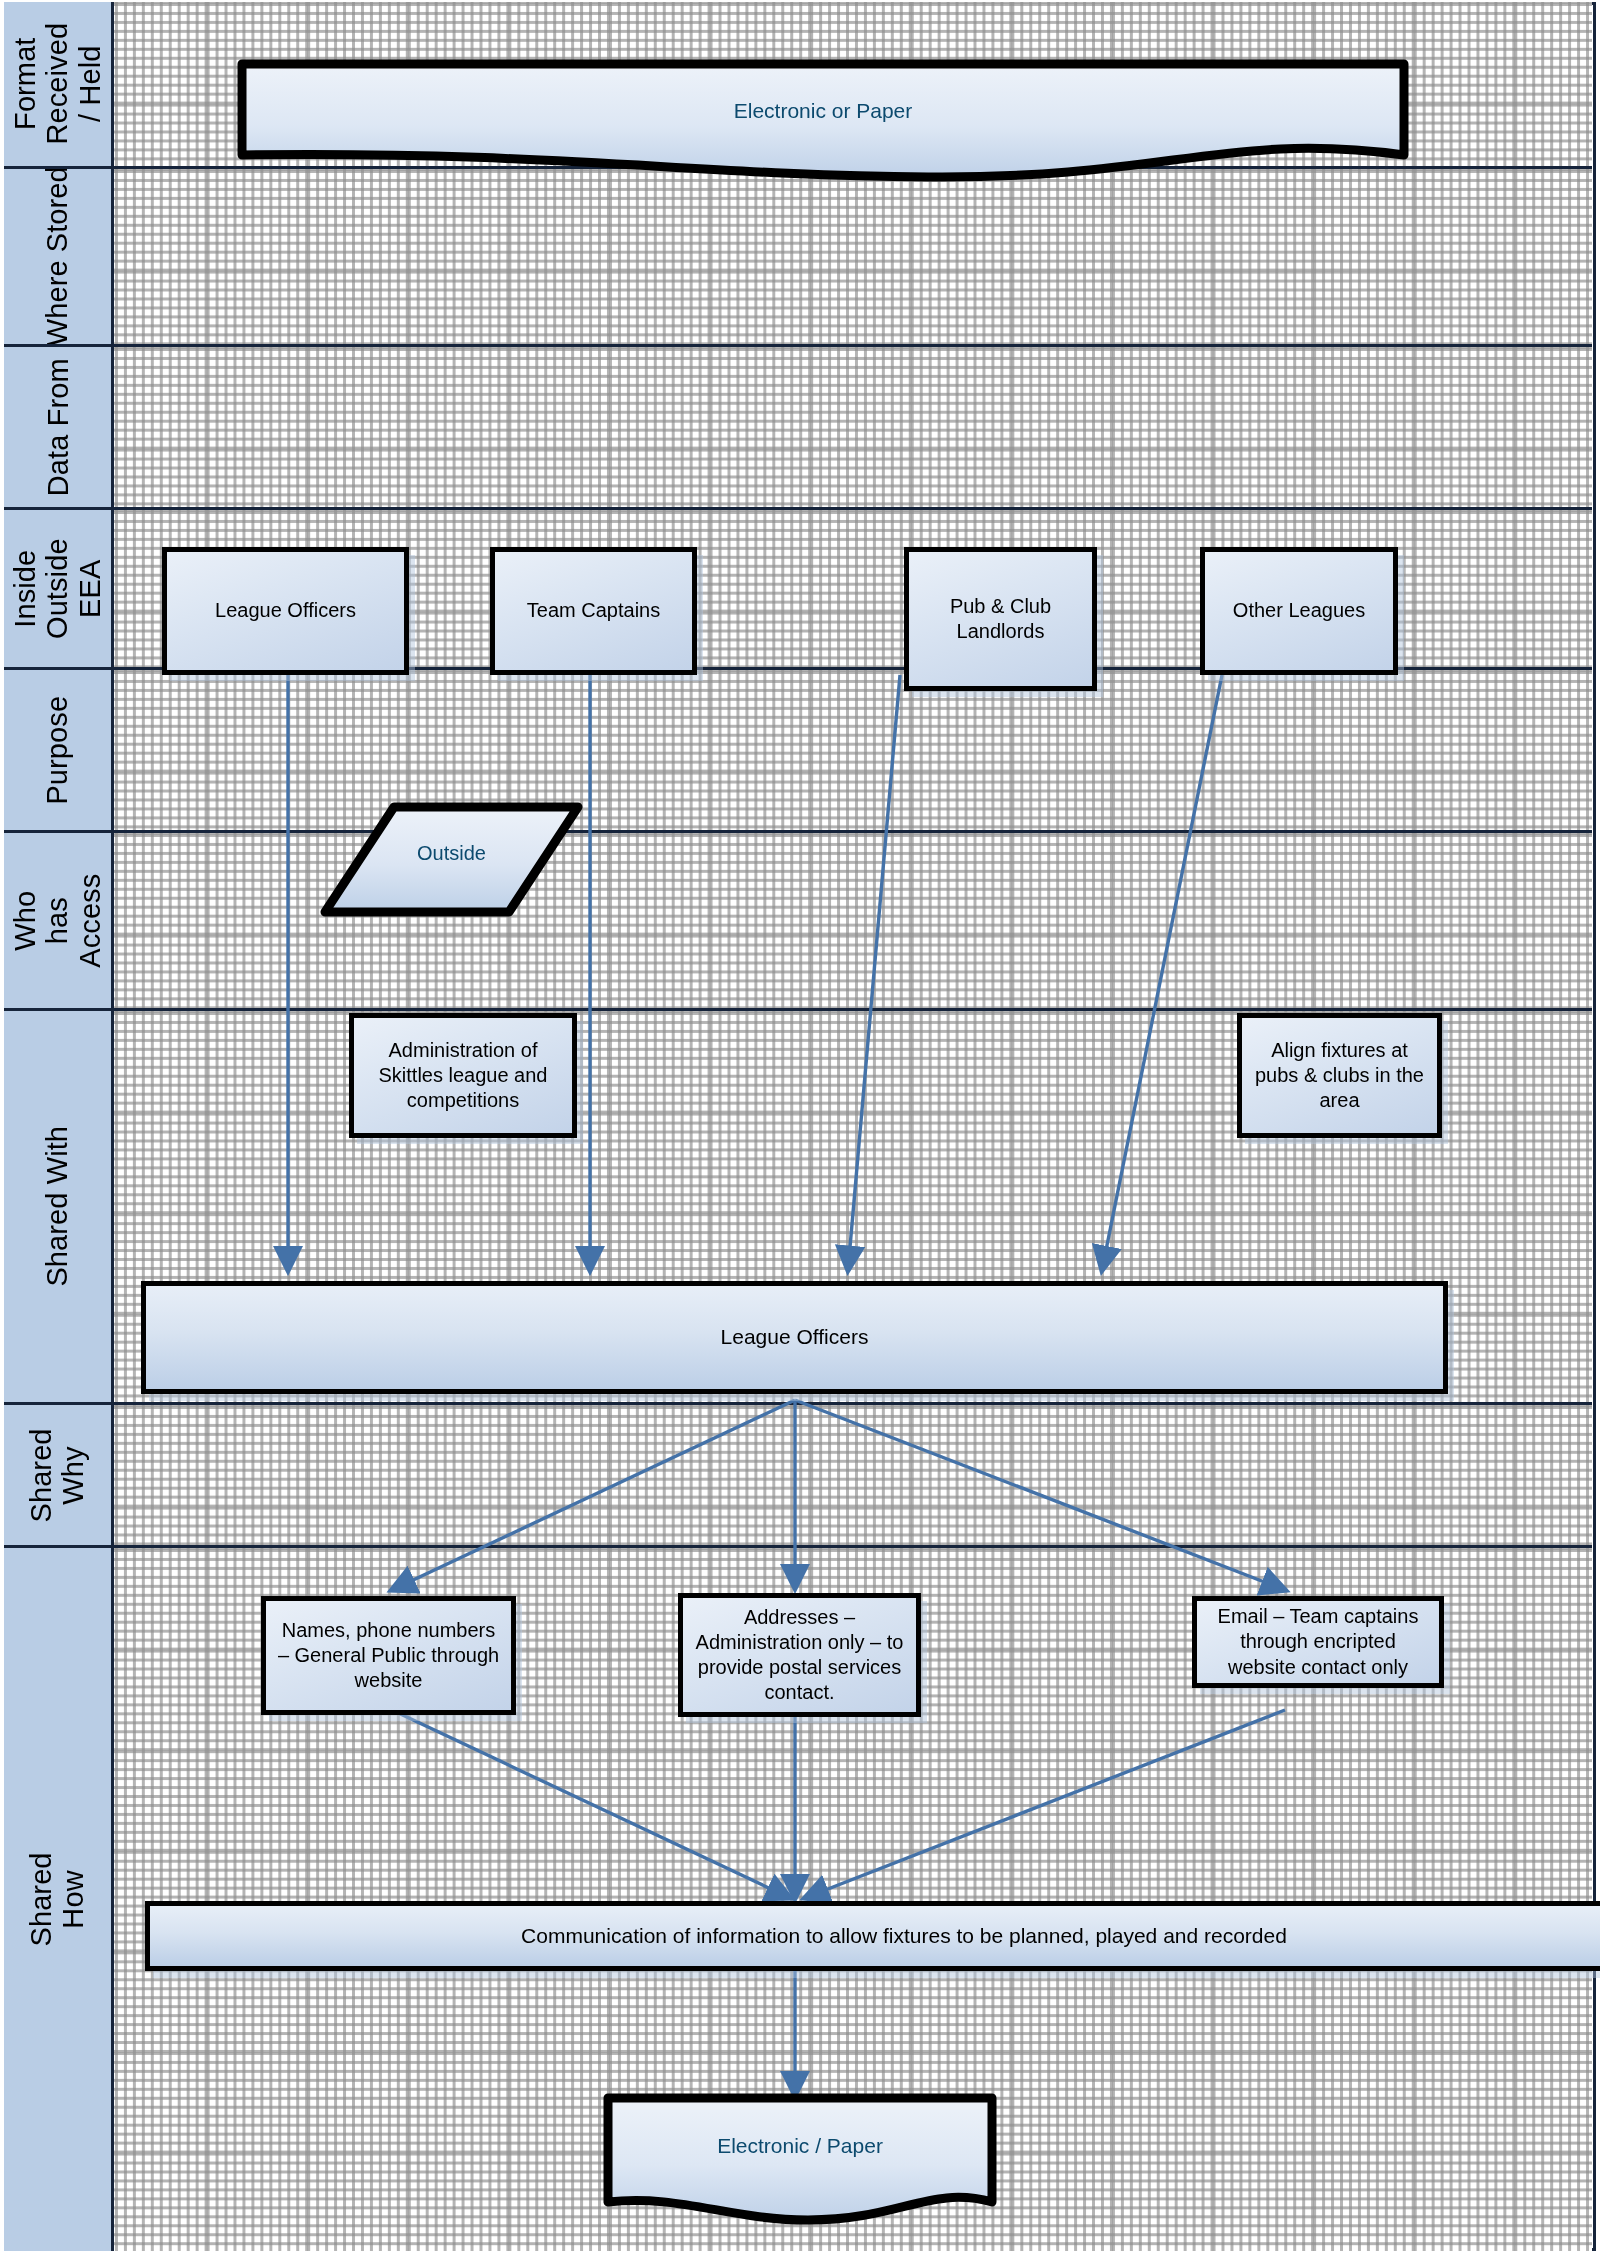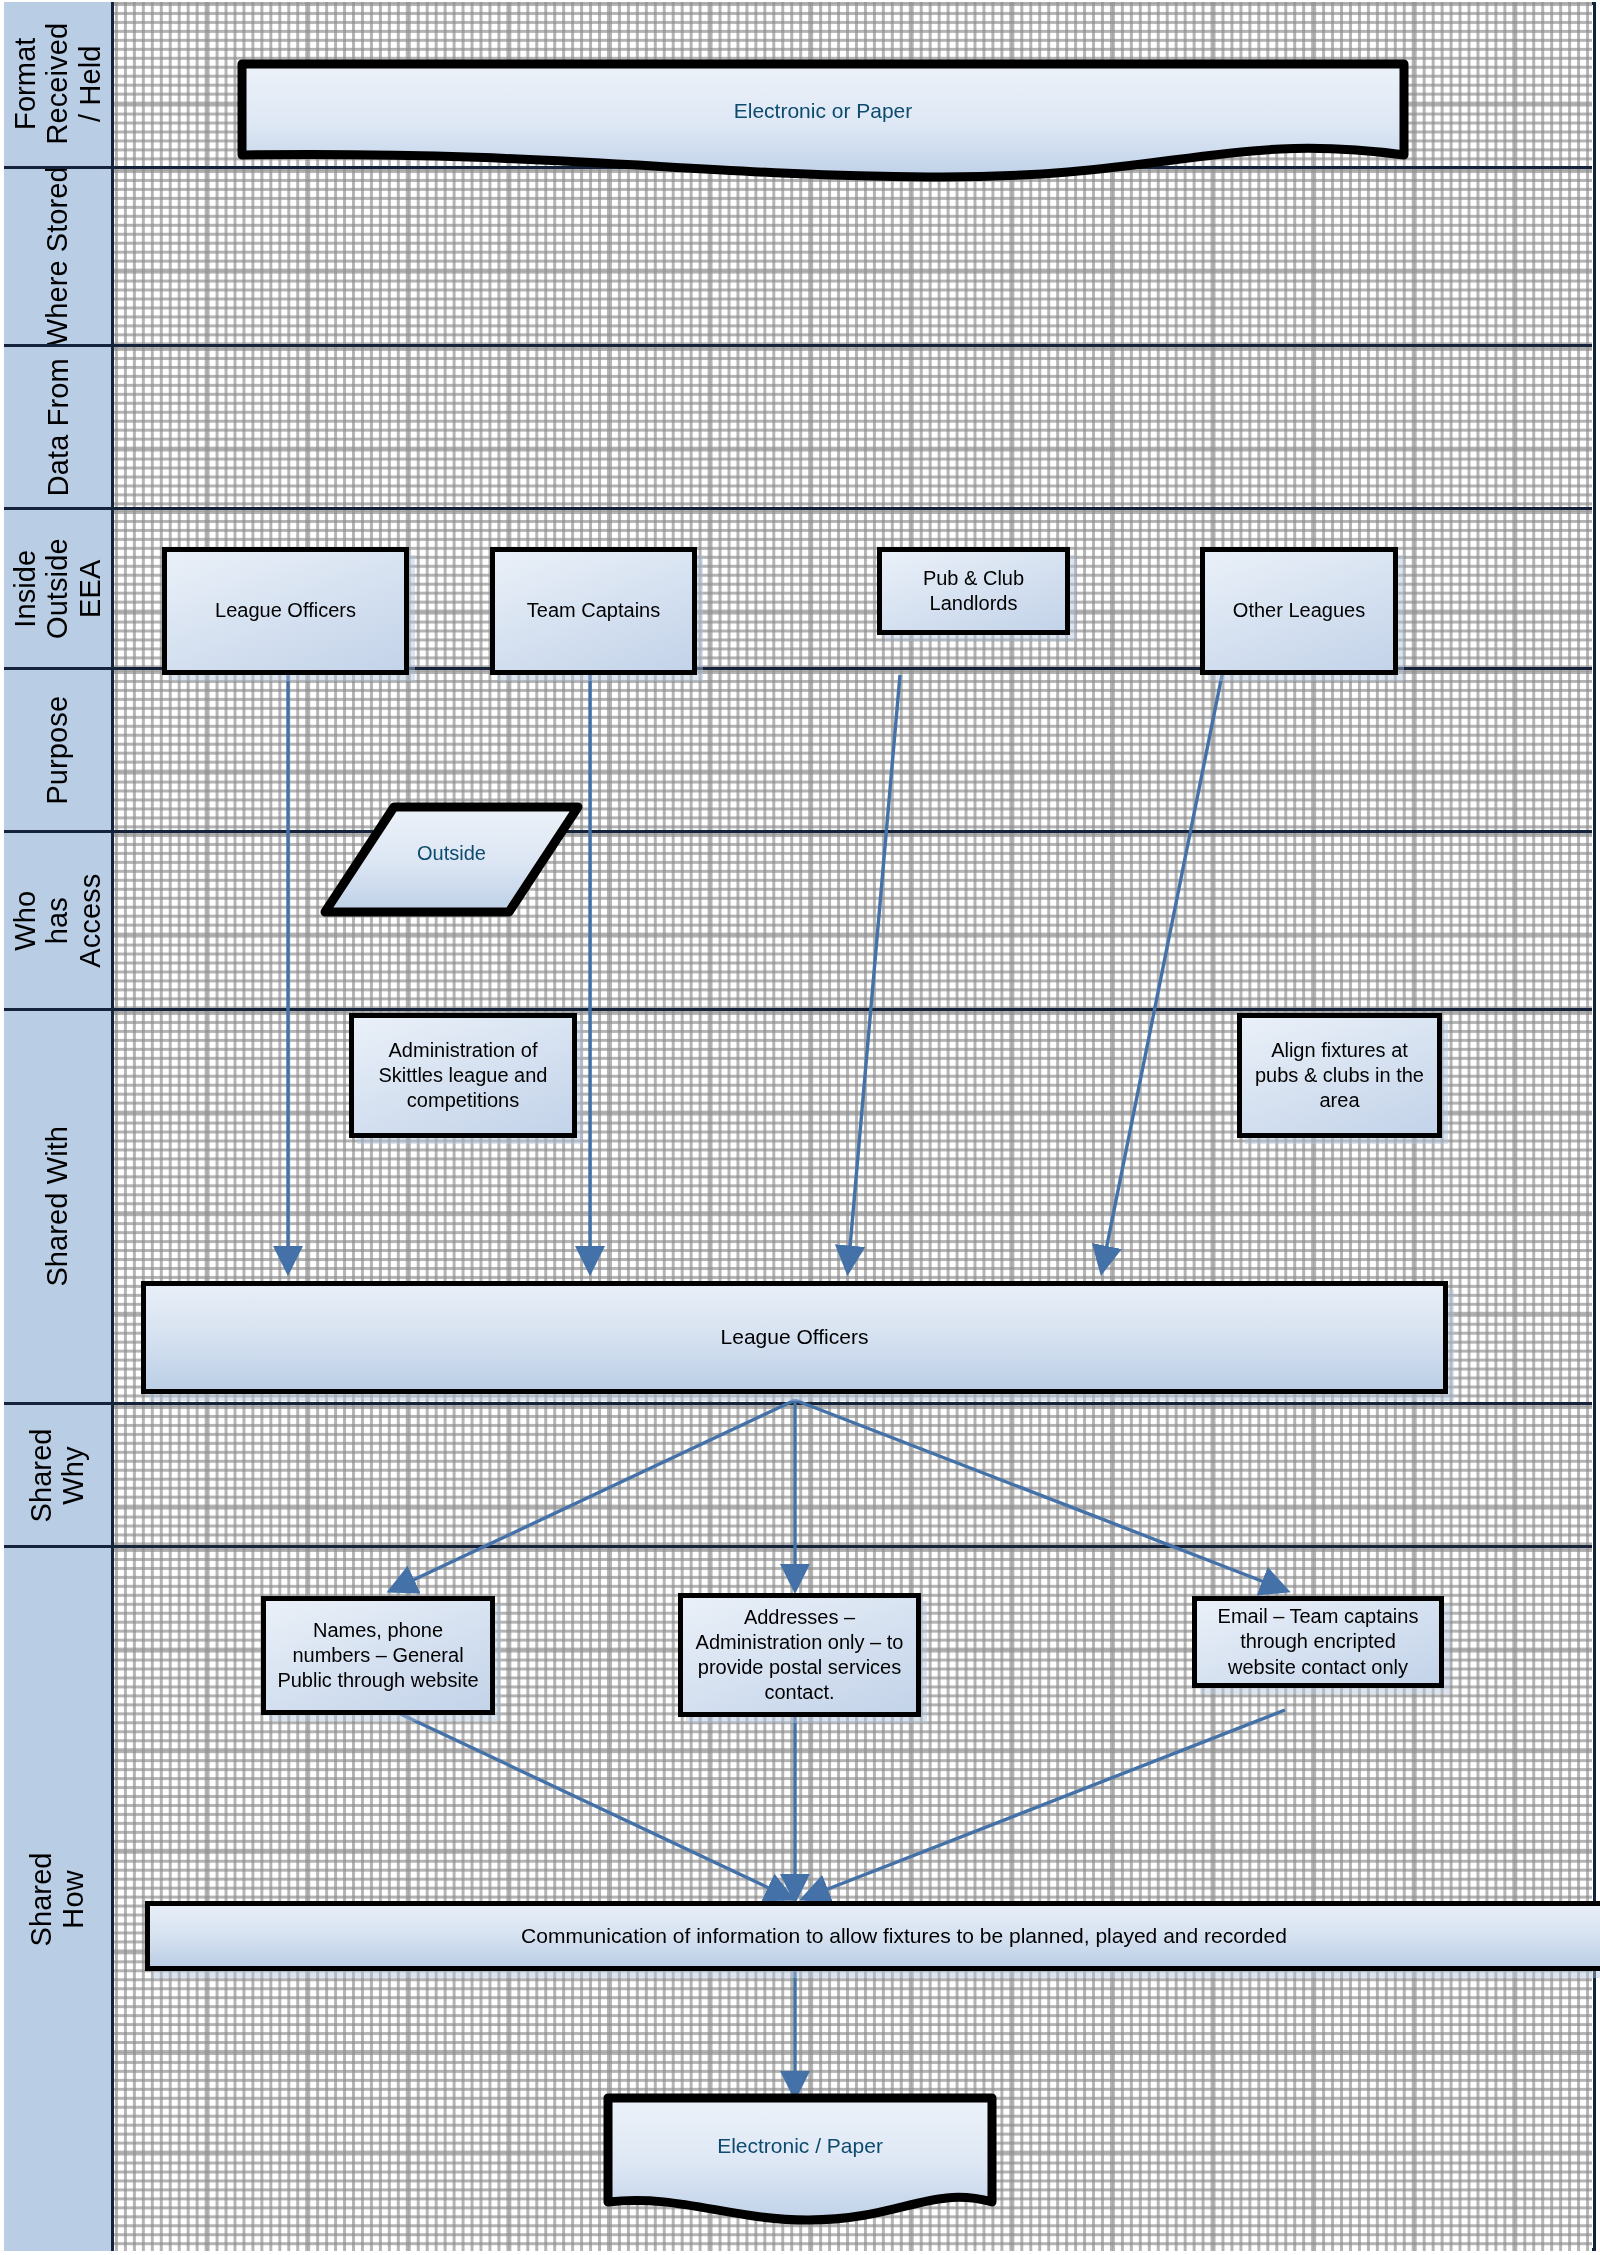--- a/index.html
+++ b/index.html
@@ -199,21 +199,21 @@
         </linearGradient>
       </defs>
       <path d="M14,9 L1176,9 L1176,100 C1000,76 940,124 700,122 C460,120 330,96 14,100 Z" fill="url(#gDoc)" stroke="#000" stroke-width="9" stroke-linejoin="round"></path>
     </svg>
     <div class="skew-label fs16" style="left:0;top:0;width:1190px;height:112px;">Electronic or Paper</div>
   </div>
 
 
   <div class="node boxshape fs15" style="left:162px;top:547px;width:247px;height:128px;">League Officers</div>
   <div class="node boxshape fs15" style="left:490px;top:547px;width:207px;height:128px;">Team Captains</div>
-  <div class="node boxshape fs15" style="left:877px;top:547px;width:193px;height:88px;padding:0 14px;">Pub &amp; Club Landlords</div>
+  <div class="node boxshape fs15" style="left:904px;top:547px;width:193px;height:144px;padding:0 14px;">Pub &amp; Club Landlords</div>
   <div class="node boxshape fs15" style="left:1200px;top:547px;width:198px;height:128px;">Other Leagues</div>
 
   <div class="skew-wrap" style="left:318px;top:800px;width:267px;height:120px;">
     <svg width="267" height="120" viewBox="0 0 267 120" preserveAspectRatio="none">
       <defs>
         <linearGradient id="gPar2" x1="0" y1="0" x2="0" y2="1">
           <stop offset="0%" stop-color="#edf2f9"></stop>
             <stop offset="55%" stop-color="#dbe5f3"></stop>
             <stop offset="100%" stop-color="#bdd0e7"></stop>
         </linearGradient>
@@ -221,21 +221,21 @@
       <path d="M76,7 L260,7 L191,112 L7,112 Z" fill="url(#gPar2)" stroke="#000" stroke-width="9" stroke-linejoin="round"></path>
     </svg>
     <div class="skew-label fs15" style="left:0;top:-6px;width:267px;height:120px;">Outside</div>
   </div>
 
   <div class="node boxshape fs15" style="left:349px;top:1013px;width:228px;height:125px;padding:0 12px;">Administration of Skittles league and competitions</div>
   <div class="node boxshape fs15" style="left:1237px;top:1013px;width:205px;height:125px;padding:0 12px;">Align fixtures at pubs &amp; clubs in the area</div>
 
   <div class="node wideband fs16" style="left:141px;top:1281px;width:1307px;height:113px;">League Officers</div>
 
-  <div class="node boxshape fs15" style="left:261px;top:1596px;width:234px;height:119px;padding:0 10px;">Names, phone numbers – General Public through website</div>
+  <div class="node boxshape fs15" style="left:261px;top:1596px;width:255px;height:119px;padding:0 10px;">Names, phone numbers – General Public through website</div>
   <div class="node boxshape fs15" style="left:678px;top:1593px;width:243px;height:124px;padding:0 10px;">Addresses – Administration only – to provide postal services contact.</div>
   <div class="node boxshape fs15" style="left:1192px;top:1596px;width:252px;height:92px;padding:16px 10px;">Email – Team captains through encripted website contact only</div>
 
   <div class="node wideband fs16" style="left:145px;top:1901px;width:1518px;height:70px;">Communication of information to allow fixtures to be planned, played and recorded</div>
 
   <div class="skew-wrap" style="left:600px;top:2090px;width:400px;height:137px;">
     <svg width="400" height="137" viewBox="0 0 400 137" preserveAspectRatio="none">
       <defs>
         <linearGradient id="gDoc2" x1="0" y1="0" x2="0" y2="1">
           <stop offset="0%" stop-color="#edf2f9"></stop>

